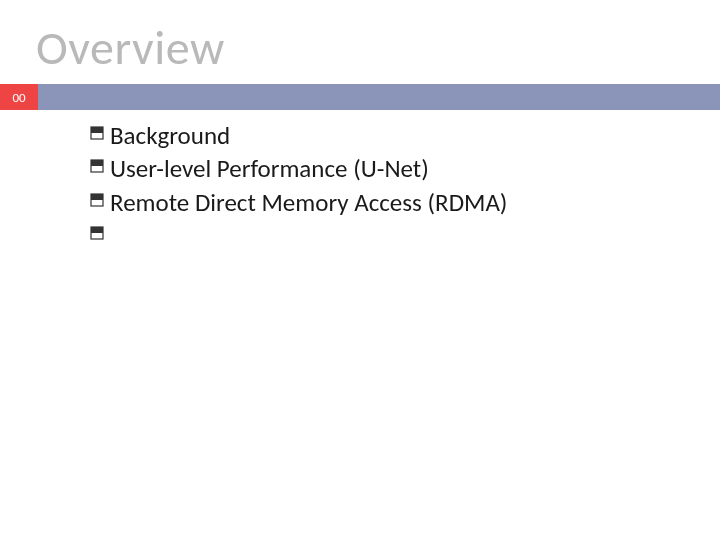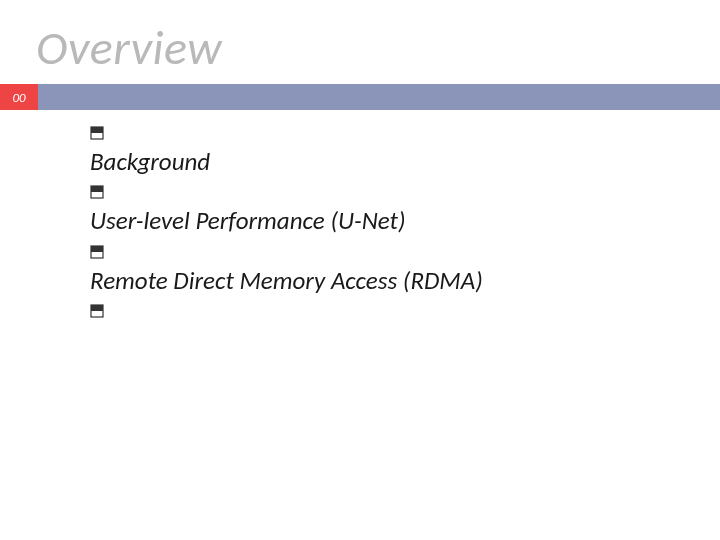--- a/index.html
+++ b/index.html
@@ -2,21 +2,20 @@
 <html><head>
 <meta charset="utf-8">
 <style>
   * { margin: 0; padding: 0; box-sizing: border-box; }
   html, body { width: 720px; height: 540px; background: #fff; font-family: "Calibri", "Segoe UI", Arial, sans-serif; }
   .slide {
     width: 720px;
     height: 540px;
     position: relative;
     background: #ffffff;
-    font-style: italic;
   }
   .title {
     position: absolute;
     left: 36px;
     top: 18px;
     font-size: 48px;
     font-weight: 400;
     color: #b9b9b9;
     letter-spacing: 0.5px;
   }
@@ -46,21 +45,20 @@
   .content {
     position: absolute;
     left: 90px;
     top: 120px;
     width: 560px;
   }
   .item {
     display: flex;
     align-items: flex-start;
     margin-bottom: 2px;
-    flex-direction: column;
   }
   .bullet-icon {
     width: 18px;
     height: 26px;
     display: flex;
     align-items: center;
     justify-content: flex-start;
     margin-right: 2px;
   }
   .bullet-icon svg { display: block; }

